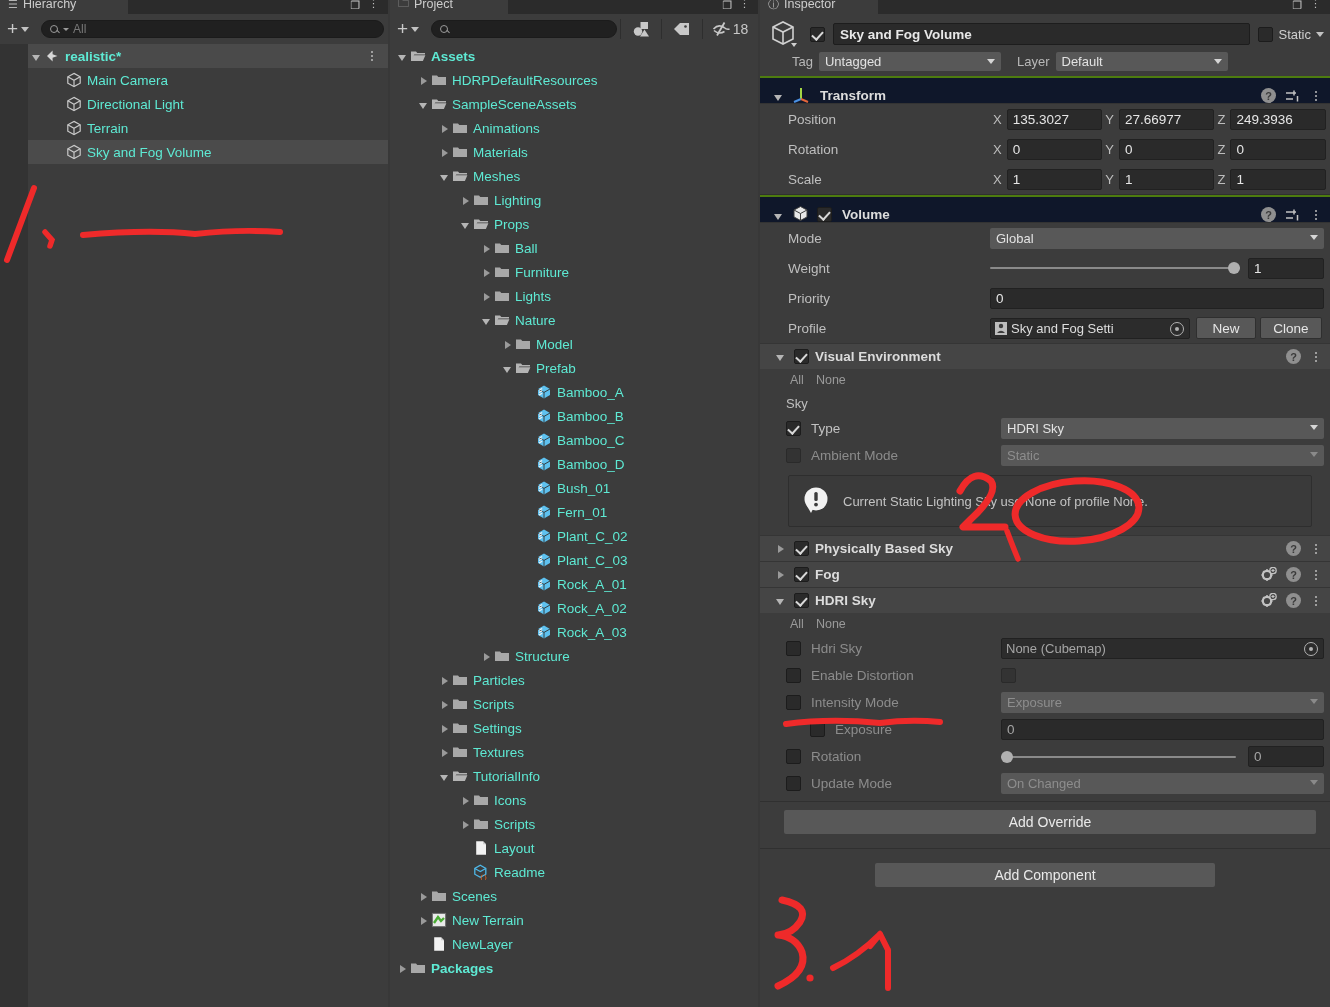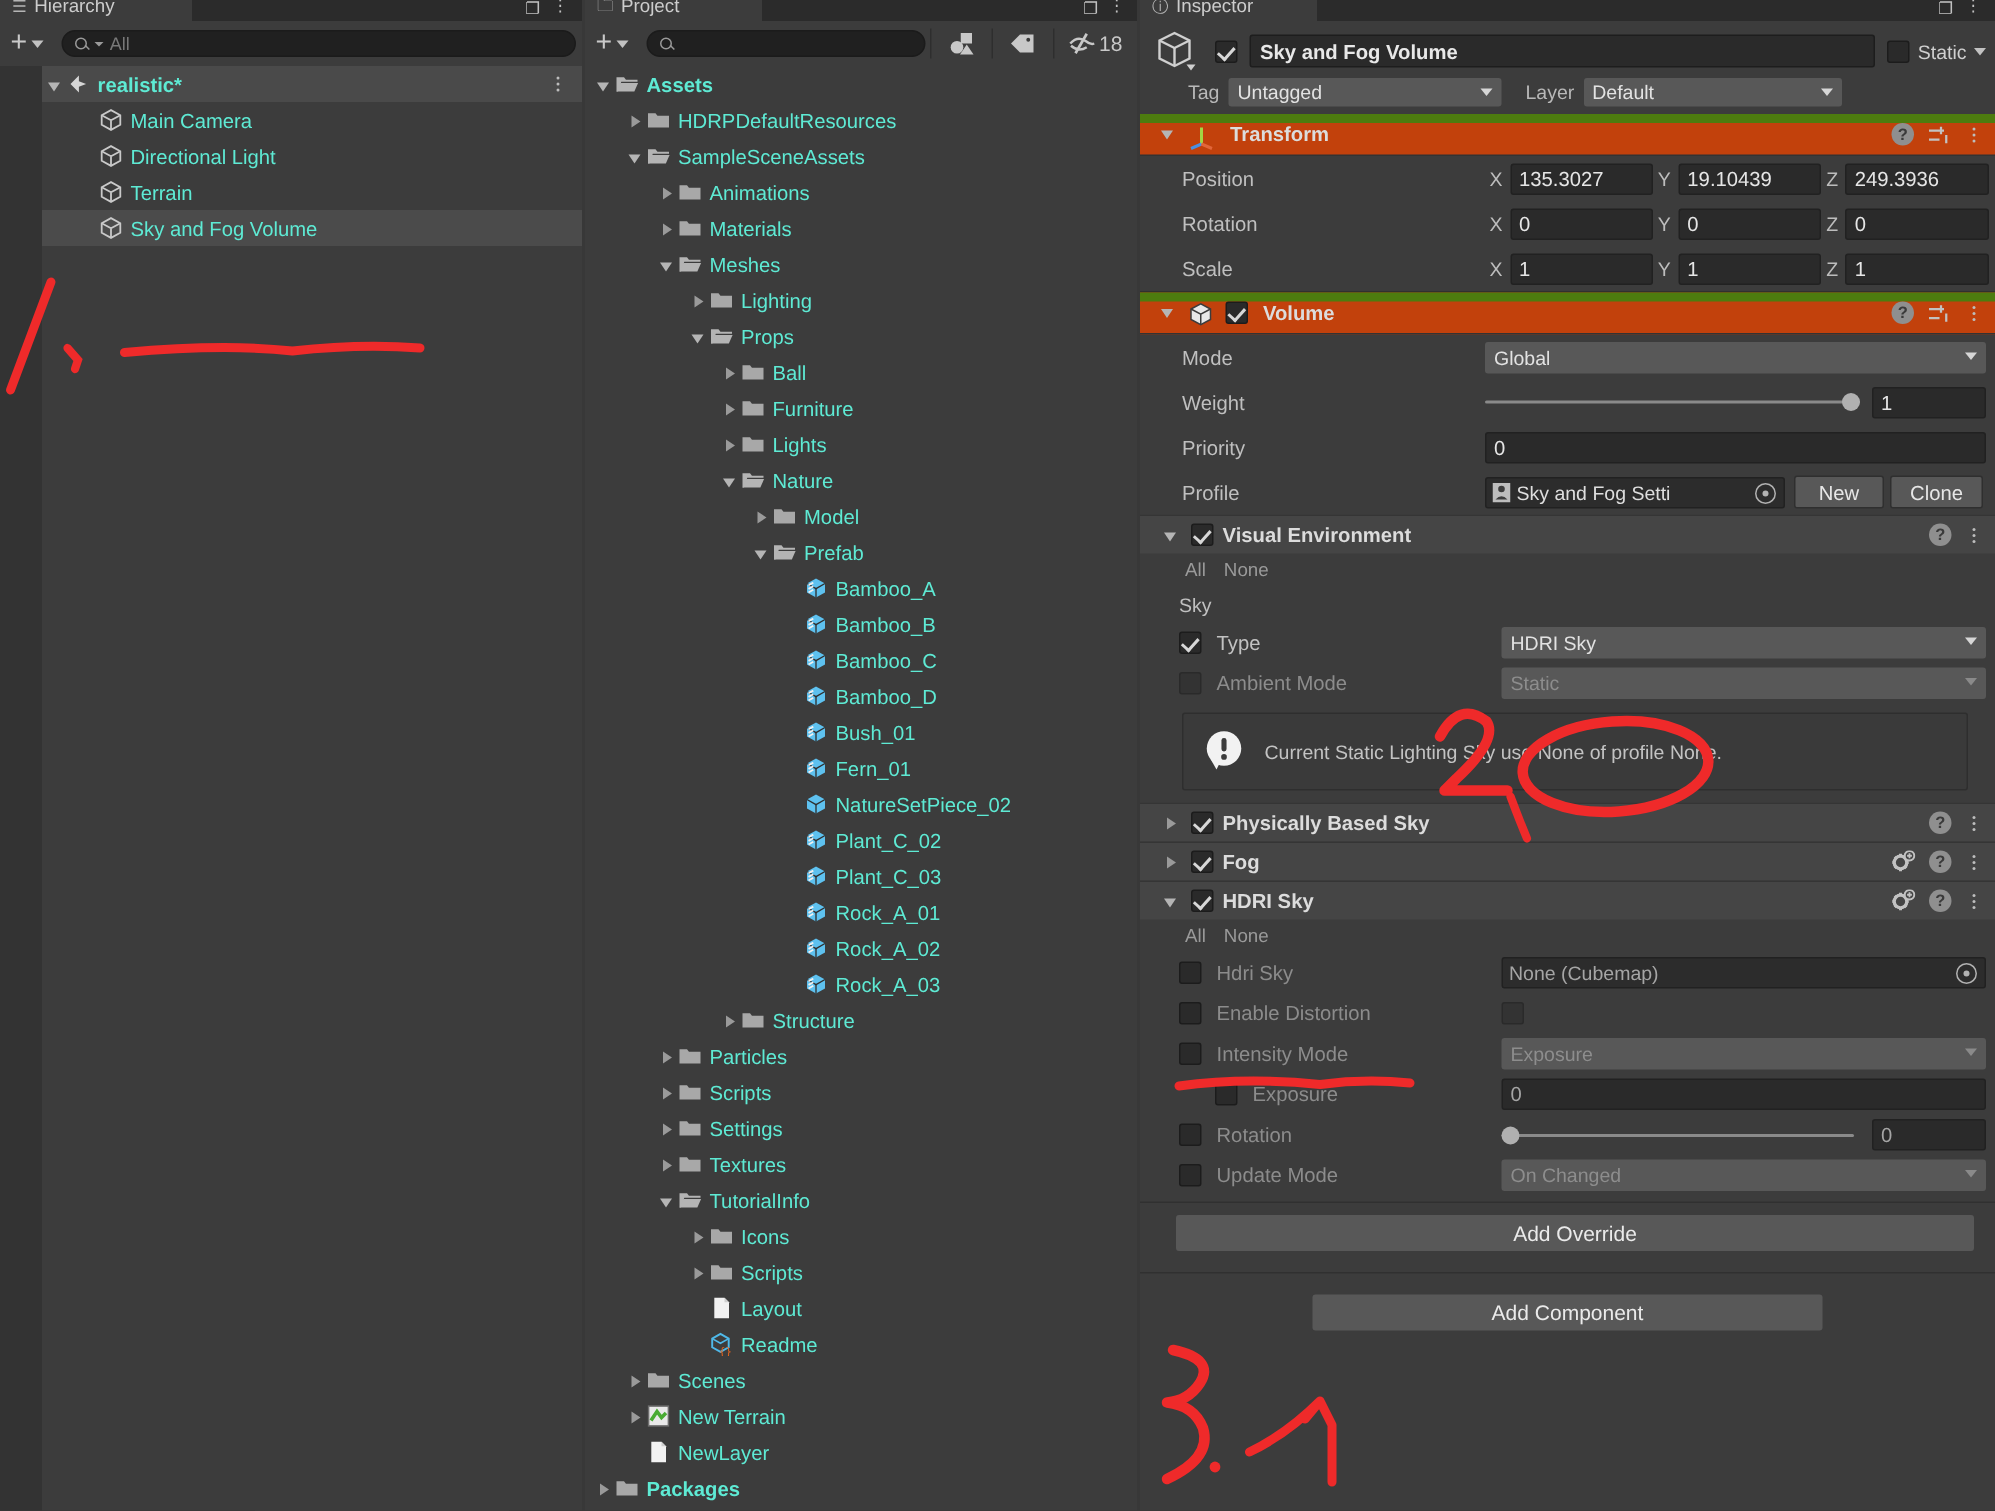--- a/index.html
+++ b/index.html
@@ -86,22 +86,22 @@
   .staticbox { display:flex; align-items:center; gap:5px; }
   .objrow2 { display:flex; align-items:center; gap:6px; height:26px; padding-left:24px; }
   .lbl { color:#b8b8b8; font-size:13px; }
   .dd { background:#585858; border-radius:2px; height:19px; display:flex; align-items:center;
         padding:0 6px; color:#e2e2e2; font-size:13px; position:relative; }
   .dd .dcar { position:absolute; right:6px; top:7px; width:0;height:0;
         border-left:4.5px solid transparent;border-right:4.5px solid transparent;border-top:5px solid #d6d6d6; }
   .dd.dis { color:#8d8d8d; }
   .dd.dis .dcar { border-top-color:#8a8a8a; }
 
-  .comp-hdr { height: 28px; background: #c2410c; display:flex; align-items:flex-start;
-              padding: 0 8px 0 12px; gap:6px; border-top:6px solid #4d7c0f; border-bottom:1px solid #333; }
+  .comp-hdr { height: 28px; background: #0f172a; display:flex; align-items:flex-end;
+              padding: 0 8px 0 12px; gap:6px; border-top:2px solid #4d7c0f; border-bottom:1px solid #333; }
   .comp-hdr .title { font-weight: bold; font-size: 13.5px; color:#dcdcdc; margin-left:4px; }
   .comp-hdr .spacer { flex:1; }
   .hdr-icons { display:flex; align-items:center; gap:9px; }
   .qmark { width:15px;height:15px;border-radius:50%;background:#8f8f8f;color:#3a3a3a;font-size:11px;
            font-weight:bold;display:flex;align-items:center;justify-content:center; }
   .gearplus { width:17px;height:15px;position:relative; }
 
   .fieldrow { height:30px; display:flex; align-items:center; padding-left:28px; }
   .fieldrow .flabel { width: 202px; font-size:13.5px; color:#bfbfbf; }
   .vec { flex:1; display:flex; align-items:center; gap:0; padding-right:4px; }
@@ -517,32 +517,20 @@
             <span class="arrow"></span>
             <span class="ico">
               <svg width="16" height="16" viewBox="0 0 16 16">
                 <path d="M8 1.6 L14 5 V11 L8 14.4 L2 11 V5 Z" fill="#5ec1ef"></path>
                 <path d="M2 5 L8 8.4 L14 5" fill="none" stroke="#2f2f2f" stroke-width=".9"></path>
                 <path d="M8 8.4 V14.4" stroke="#2f2f2f" stroke-width=".9"></path>
                 <path d="M3 6.2 L6.2 4.4 M3 8.6 L6.2 6.8 M3 11 L6.2 9.2" stroke="#f0f0f0" stroke-width="1.2"></path>
               </svg>
             </span>
             <span>Fern_01</span>
-          </div>
-          <div class="row">
-            <span style="width: 132px; flex: 0 0 auto;"></span>
-            <span class="arrow"></span>
-            <span class="ico">
-              <svg width="16" height="16" viewBox="0 0 16 16">
-                <path d="M8 1.6 L14 5 V11 L8 14.4 L2 11 V5 Z" fill="#5ec1ef"></path>
-                <path d="M2 5 L8 8.4 L14 5" fill="none" stroke="#2f2f2f" stroke-width=".9"></path>
-                <path d="M8 8.4 V14.4" stroke="#2f2f2f" stroke-width=".9"></path>
-              </svg>
-            </span>
-            <span>NatureSetPiece_02</span>
           </div>
           <div class="row">
             <span style="width: 132px; flex: 0 0 auto;"></span>
             <span class="arrow"></span>
             <span class="ico">
               <svg width="16" height="16" viewBox="0 0 16 16">
                 <path d="M8 1.6 L14 5 V11 L8 14.4 L2 11 V5 Z" fill="#5ec1ef"></path>
                 <path d="M2 5 L8 8.4 L14 5" fill="none" stroke="#2f2f2f" stroke-width=".9"></path>
                 <path d="M8 8.4 V14.4" stroke="#2f2f2f" stroke-width=".9"></path>
                 <path d="M3 6.2 L6.2 4.4 M3 8.6 L6.2 6.8 M3 11 L6.2 9.2" stroke="#f0f0f0" stroke-width="1.2"></path>
@@ -825,21 +813,21 @@
       <div id="xform-rows">
           <div class="fieldrow">
             <span class="flabel">Position</span>
             <div class="vec">
               <span class="axis">X</span>
               <div class="numf">
                 <span>135.3027</span>
               </div>
               <span class="axis">Y</span>
               <div class="numf">
-                <span>19.10439</span>
+                <span>27.66977</span>
               </div>
               <span class="axis">Z</span>
               <div class="numf">
                 <span>249.3936</span>
               </div>
             </div>
           </div>
           <div class="fieldrow">
             <span class="flabel">Rotation</span>
             <div class="vec">

